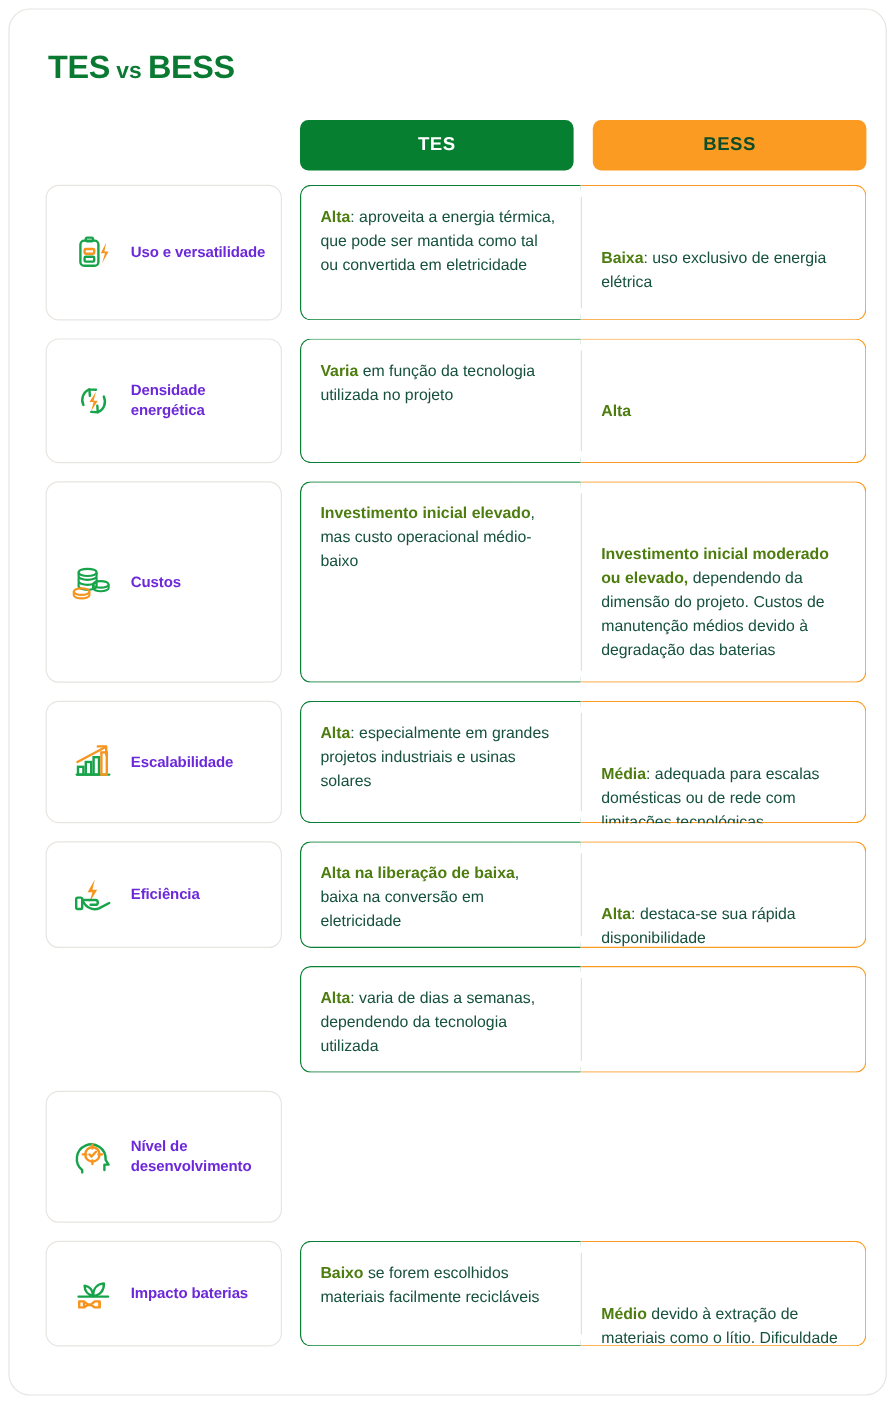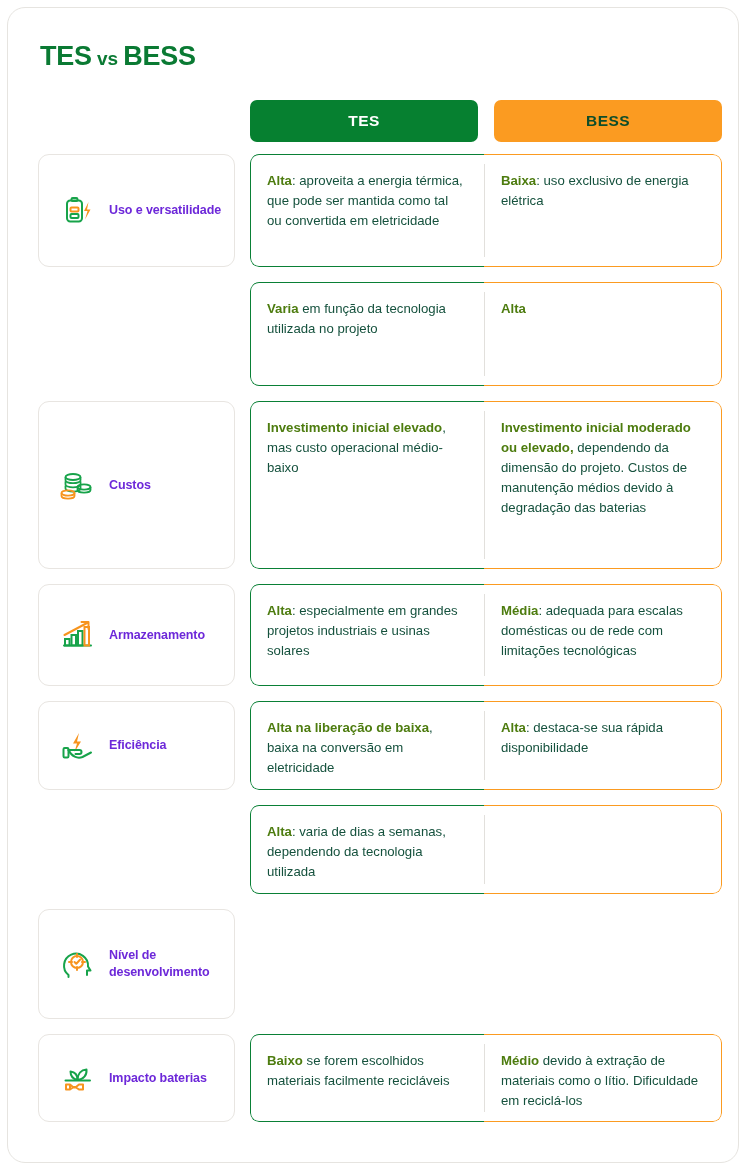--- a/index.html
+++ b/index.html
@@ -165,21 +165,21 @@
   .cell {
     position: absolute;
     top: 0;
     box-sizing: border-box;
     padding: 17px 18px 14px 17px;
     font-size: 13.2px;
     line-height: 1.52;
     color: #15513d;
   }
   .cell-tes { left: 0; width: 234px; }
-  .cell-bess { left: 234px; width: 238px; }
+  .cell-bess { left: 234px; width: 238px; margin-top: 34px; }
   .cell b { font-weight: bold; color: #4d7c0f; }
 
   svg { display: block; }
 </style>
 </head>
 <body>
 
 <div class="page">
   <div class="outer-card">
 
@@ -208,20 +208,32 @@
     </div>
     <div class="value-card" style="height:113px">
       <div class="half half-tes"></div>
       <div class="half half-bess"></div>
       <div class="divider"></div>
       <div class="cell cell-tes"><b>Alta</b><span>: aproveita a energia térmica, que pode ser mantida como tal ou convertida em eletricidade</span></div>
       <div class="cell cell-bess"><b>Baixa</b><span>: uso exclusivo de energia elétrica</span></div>
     </div>
         </div>
         <div class="row" style="height: 104px;">
+    <div class="label-card" style="height:104px">
+      <span class="label-icon">
+              <svg width="34" height="34" viewBox="0 0 34 34">
+    <path d="M8.5 20.5 A9.5 9.5 0 0 1 13.5 7.5" fill="none" stroke="#17a34a" stroke-width="2" stroke-linecap="round"></path>
+    <path d="M25.5 13.5 A9.5 9.5 0 0 1 20.5 26.5" fill="none" stroke="#17a34a" stroke-width="2" stroke-linecap="round"></path>
+    <path d="M13.5 7.5 l5.5 0.3 M13.5 7.5 l0.4 5.4" fill="none" stroke="#17a34a" stroke-width="2" stroke-linecap="round"></path>
+    <path d="M20.5 26.5 l-5.5 -0.3 M20.5 26.5 l-0.4 -5.4" fill="none" stroke="#17a34a" stroke-width="2" stroke-linecap="round"></path>
+    <path d="M19 9.5 L13.5 18 L17 18 L15 25.5 L20.5 17 L17 17 Z" fill="#f7941e"></path>
+  </svg>
+            </span>
+      <span class="label-text">Densidade energética</span>
+    </div>
     <div class="value-card" style="height:104px">
       <div class="half half-tes"></div>
       <div class="half half-bess"></div>
       <div class="divider"></div>
       <div class="cell cell-tes"><b>Varia</b><span> em função da tecnologia utilizada no projeto</span></div>
       <div class="cell cell-bess"><b>Alta</b><span></span></div>
     </div>
         </div>
         <div class="row" style="height: 168px;">
     <div class="label-card" style="height:168px">
@@ -253,21 +265,21 @@
               <svg width="36" height="34" viewBox="0 0 36 34">
     <path d="M4 27.5 H31" stroke="#17a34a" stroke-width="2" stroke-linecap="round"></path>
     <rect x="5" y="21" width="4.5" height="6.5" fill="none" stroke="#17a34a" stroke-width="2"></rect>
     <rect x="11.5" y="17" width="4.5" height="10.5" fill="none" stroke="#17a34a" stroke-width="2"></rect>
     <rect x="18" y="13" width="4.5" height="14.5" fill="none" stroke="#17a34a" stroke-width="2"></rect>
     <rect x="24.5" y="9" width="4.5" height="18.5" fill="none" stroke="#f7941e" stroke-width="2"></rect>
     <path d="M4.5 17 L28 4.5" stroke="#f7941e" stroke-width="2" stroke-linecap="round" fill="none"></path>
     <path d="M21.5 4 L28.5 4 L28.5 11" stroke="#f7941e" stroke-width="2" stroke-linecap="round" stroke-linejoin="round" fill="none"></path>
   </svg>
             </span>
-      <span class="label-text">Armazenamento</span>
+      <span class="label-text">Escalabilidade</span>
     </div>
     <div class="value-card" style="height:102px">
       <div class="half half-tes"></div>
       <div class="half half-bess"></div>
       <div class="divider"></div>
       <div class="cell cell-tes"><b>Alta</b><span>: especialmente em grandes projetos industriais e usinas solares</span></div>
       <div class="cell cell-bess"><b>Média</b><span>: adequada para escalas domésticas ou de rede com limitações tecnológicas</span></div>
     </div>
         </div>
         <div class="row" style="height: 89px;">

